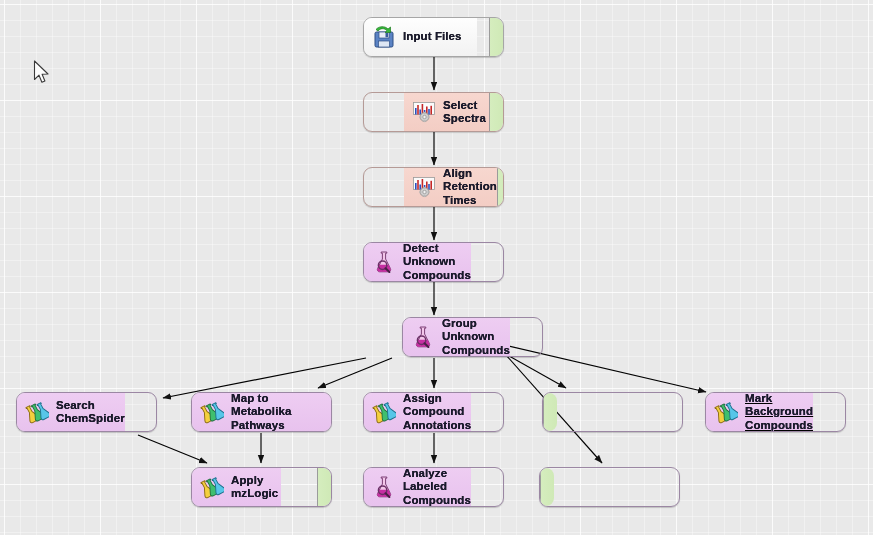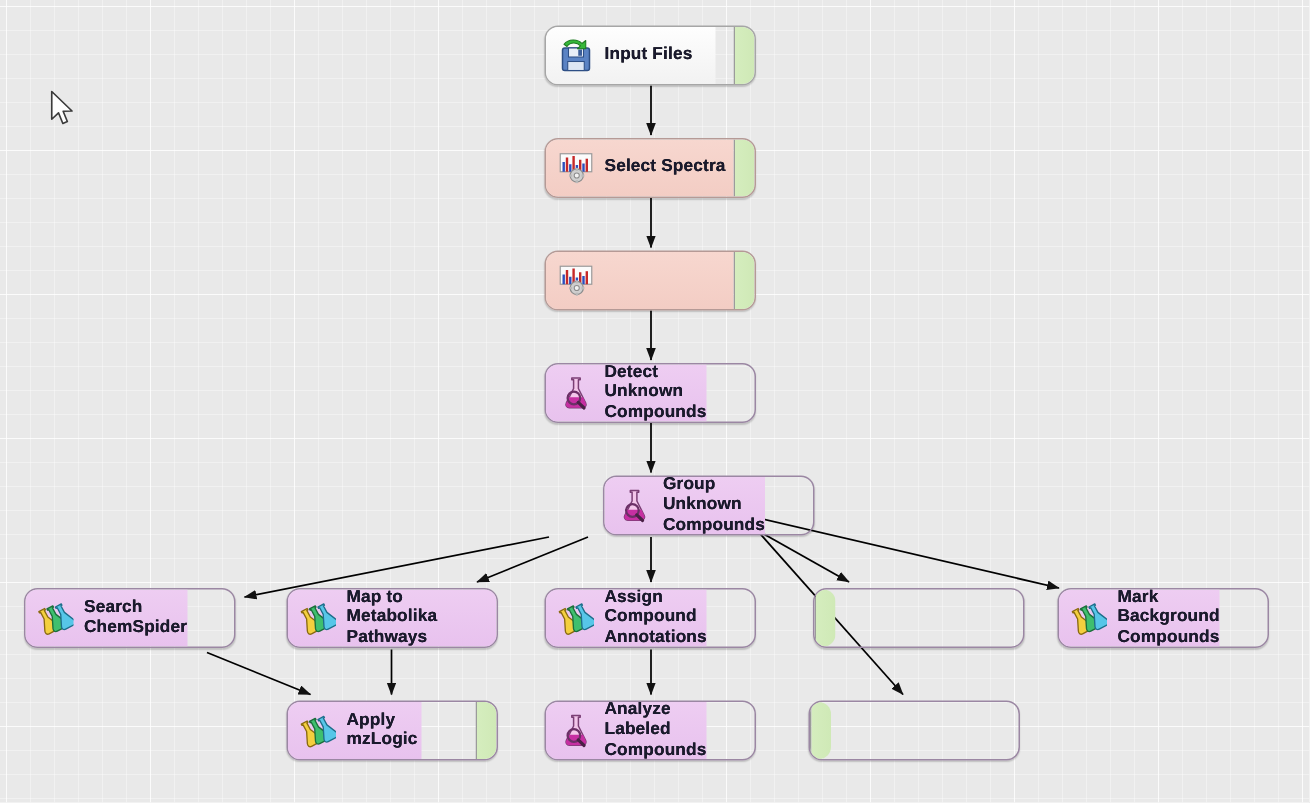--- a/index.html
+++ b/index.html
@@ -59,21 +59,21 @@
   }
   .node .label {
     font-size: 11.5px;
     font-weight: bold;
     color: #1a1a2e;
     line-height: 13.5px;
     letter-spacing: 0.1px;
     white-space: pre-line;
     text-shadow: 0 0 0 #000;
   }
-  .n-salmon .body { background: linear-gradient(to bottom, #f7d7cf, #f3cdc4); }
+  .n-salmon .body { background: linear-gradient(to bottom, #f7d7cf, #f3cdc4); margin-left: 40px; }
   .n-salmon { border-color: #b59a96; }
   .n-violet .body { background: linear-gradient(to bottom, #eecdf2, #e8c2ee); }
   .n-violet { border-color: #9b87a3; gap: 36px; }
   .n-white .body { background: linear-gradient(to bottom, #fefefe, #f2f2f2); }
   .n-white { border-color: #a6a6a6; gap: 12px; }
   #cursor { position: absolute; pointer-events: none; }
 </style>
 </head>
 <body>
 
@@ -163,20 +163,22 @@
       <circle cx="4" cy="4" r="4.4" fill="#cfcfcf" stroke="#8d8d8d" stroke-width="0.8"></circle>
       <circle cx="4" cy="4" r="1.7" fill="#f2f2f2" stroke="#8d8d8d" stroke-width="0.7"></circle>
       <g fill="#b9b9b9">
         <rect x="3.3" y="-1.1" width="1.5" height="2"></rect>
         <rect x="3.3" y="7.1" width="1.5" height="2"></rect>
         <rect x="-1.1" y="3.3" width="2" height="1.5"></rect>
         <rect x="7.1" y="3.3" width="2" height="1.5"></rect>
       </g>
     </g>
   </svg>
+          <span class="label">Align Retention
+Times</span>
         </div>
         <div class="tab"></div>
       </div>
       <div class="node n-violet" style="left: 363px; top: 242px; width: 141px; height: 40px;">
         <div class="body">
           <svg viewBox="0 0 24 24" xmlns="http://www.w3.org/2000/svg" class="icon" width="24" height="24">
     <path d="M9.2,2 L14.8,2 L14.8,3.2 L13.6,3.2 L13.6,9 L18.4,18.5 C19.2,20.2 18.2,21.8 16.4,21.8 L7.6,21.8 C5.8,21.8 4.8,20.2 5.6,18.5 L10.4,9 L10.4,3.2 L9.2,3.2 Z" fill="#f3c6ea" stroke="#7b3f75" stroke-width="1" stroke-linejoin="round"></path>
     <path d="M7.3,14.8 L16.7,14.8 L18.4,18.5 C19.2,20.2 18.2,21.8 16.4,21.8 L7.6,21.8 C5.8,21.8 4.8,20.2 5.6,18.5 Z" fill="#c62fa2" stroke="none"></path>
     <circle cx="10.6" cy="15.3" r="4.2" fill="none" stroke="#6b2f66" stroke-width="1.5"></circle>
     <line x1="13.5" y1="18.3" x2="17.4" y2="22" stroke="#4a2046" stroke-width="2.1" stroke-linecap="round"></line>
@@ -237,21 +239,21 @@
     </g>
   </svg>
           <span class="label">Assign Compound
 Annotations</span>
         </div>
         <div class="tab"></div>
       </div>
       <div class="node n-violet" style="left: 542px; top: 392px; width: 141px; height: 40px;">
         <div class="tab"></div>
       </div>
-      <div class="node n-violet" style="left: 705px; top: 392px; width: 141px; height: 40px;">
+      <div class="node n-violet" style="left: 705px; top: 392px; width: 141px; height: 40px; text-decoration: underline;">
         <div class="body">
           <svg viewBox="0 0 24 24" xmlns="http://www.w3.org/2000/svg" class="icon" width="24" height="24">
     <g transform="rotate(-28 12 12)">
       <path d="M4.2,3 L8.6,3 L8.6,4 L7.8,4 L7.8,9 L11.2,16.5 C11.8,18 11,19.3 9.5,19.3 L3.3,19.3 C1.8,19.3 1,18 1.6,16.5 L5,9 L5,4 L4.2,4 Z" fill="#f4cf3e" stroke="#8a6a10" stroke-width="0.9" stroke-linejoin="round"></path>
       <path d="M9.8,4 L14.2,4 L14.2,5 L13.4,5 L13.4,10 L16.8,17.5 C17.4,19 16.6,20.3 15.1,20.3 L8.9,20.3 C7.4,20.3 6.6,19 7.2,17.5 L10.6,10 L10.6,5 L9.8,5 Z" fill="#3fbf6e" stroke="#1d6e3b" stroke-width="0.9" stroke-linejoin="round"></path>
       <path d="M15.4,5.5 L19.8,5.5 L19.8,6.5 L19,6.5 L19,11.5 L22.4,19 C23,20.5 22.2,21.8 20.7,21.8 L14.5,21.8 C13,21.8 12.2,20.5 12.8,19 L16.2,11.5 L16.2,6.5 L15.4,6.5 Z" fill="#57c6e8" stroke="#1d6e8a" stroke-width="0.9" stroke-linejoin="round"></path>
     </g>
   </svg>
           <span class="label">Mark Background
 Compounds</span>

